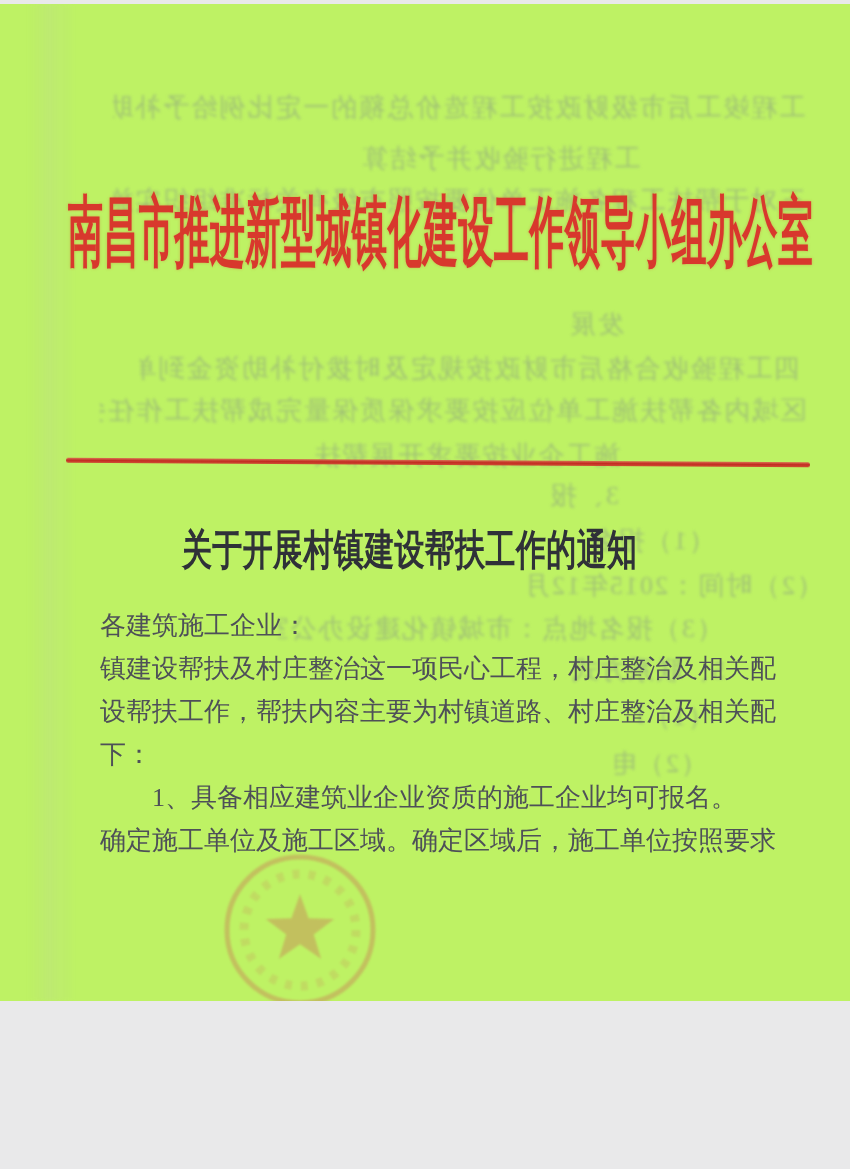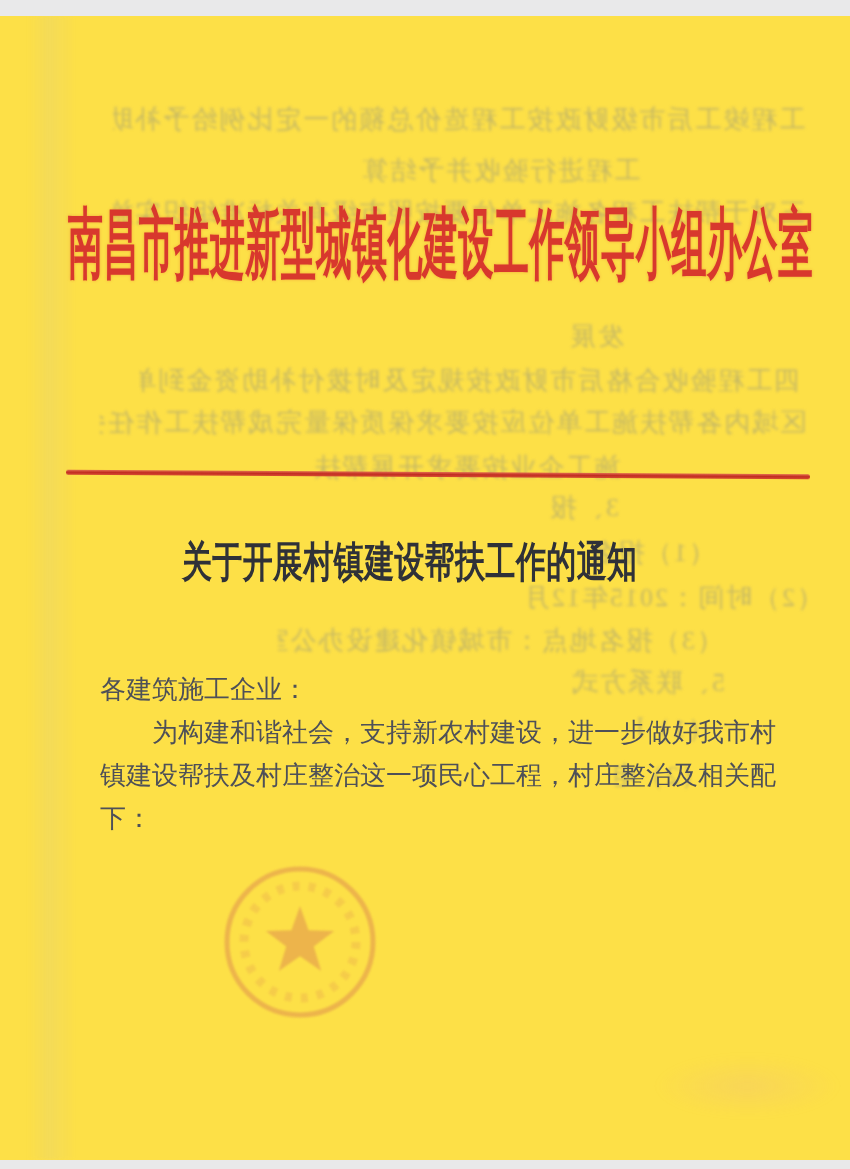--- a/index.html
+++ b/index.html
@@ -1,18 +1,18 @@
 <!DOCTYPE html>
 <html><head>
 <meta charset="utf-8">
 <style>
   html,body{margin:0;padding:0;background:#e9e9ea;}
   .page{
-    position:relative;width:850px;height:1144px;margin:16px auto;
-    background:#fde047;overflow:hidden;
+    position:relative;width:850px;height:997px;margin:4px auto;
+    background:#bef264;overflow:hidden;
     font-family:"Liberation Serif","DejaVu Serif",serif;
   }
   
   .edge-streak{
     position:absolute;left:28px;top:0;width:48px;height:100%;
     background:linear-gradient(90deg,rgba(190,190,196,0) 0%,rgba(190,190,196,.14) 45%,rgba(190,190,196,0) 100%);
     filter:blur(2px);
   }
   .corner-smudge{
     position:absolute;left:655px;top:1040px;width:185px;height:60px;
@@ -44,21 +44,21 @@
   }
   
   .doc-title{
     position:absolute;left:182px;top:531px;width:455px;height:30px;
     font-size:30px;line-height:30px;font-weight:bold;white-space:nowrap;
     text-align:justify;text-align-last:justify;color:#2f3138;
     transform:scaleY(1.4);transform-origin:50% 50%;
     filter:blur(.2px);
   }
   
-  .body-text{position:absolute;left:100px;top:652px;width:676px;}
+  .body-text{position:absolute;left:100px;top:600px;width:676px;}
   .body-line{
     height:43px;line-height:43px;font-size:26px;color:#4e5058;
     white-space:nowrap;filter:blur(.2px);
     text-justify:inter-ideograph;
   }
   .body-line.indent{padding-left:52px;}
   .body-line.fill{text-align:justify;text-align-last:justify;white-space:normal;overflow:hidden;}
   
   .seal{position:absolute;left:220px;top:846px;width:160px;height:160px;opacity:.55;filter:blur(1.1px);}
 </style>
@@ -88,23 +88,25 @@
     </div>
 
   <div class="org-header" style="color: rgb(216, 56, 45);">南昌市推进新型城镇化建设工作领导小组办公室</div>
 
   <div class="divider" style="background: linear-gradient(rgba(224, 90, 80, 0.85), rgb(194, 45, 34) 50%, rgba(210, 60, 48, 0.9));"></div>
 
   <div class="doc-title">关于开展村镇建设帮扶工作的通知</div>
 
   <div class="body-text">
       <div class="body-line">各建筑施工企业：</div>
-      <div class="body-line indent fill">为构建和谐社会，支持新农村建设，进一步做好我市村</div>
       <div class="body-line fill">镇建设帮扶及村庄整治这一项民心工程，村庄整治及相关配</div>
+      <div class="body-line fill">设帮扶工作，帮扶内容主要为村镇道路、村庄整治及相关配</div>
       <div class="body-line">下：</div>
+      <div class="body-line indent">1、具备相应建筑业企业资质的施工企业均可报名。</div>
+      <div class="body-line fill">确定施工单位及施工区域。确定区域后，施工单位按照要求</div>
     </div>
 
   <svg class="seal" viewBox="0 0 160 160">
     <circle cx="80" cy="80" r="73" fill="none" stroke-width="5" stroke="rgba(203,92,84,0.6)"></circle>
     <circle cx="80" cy="80" r="56" fill="none" stroke-width="9" stroke-dasharray="7 9" opacity="0.45" stroke="rgba(203,92,84,0.6)"></circle>
     <path d="M80,44 L88.6,68.3 L114.2,68.9 L93.8,84.4 L101.2,109 L80,94.2 L58.8,109 L66.2,84.4 L45.8,68.9 L71.4,68.3 Z" fill="rgba(203,92,84,0.6)"></path>
   </svg>
 
 </div>
 

